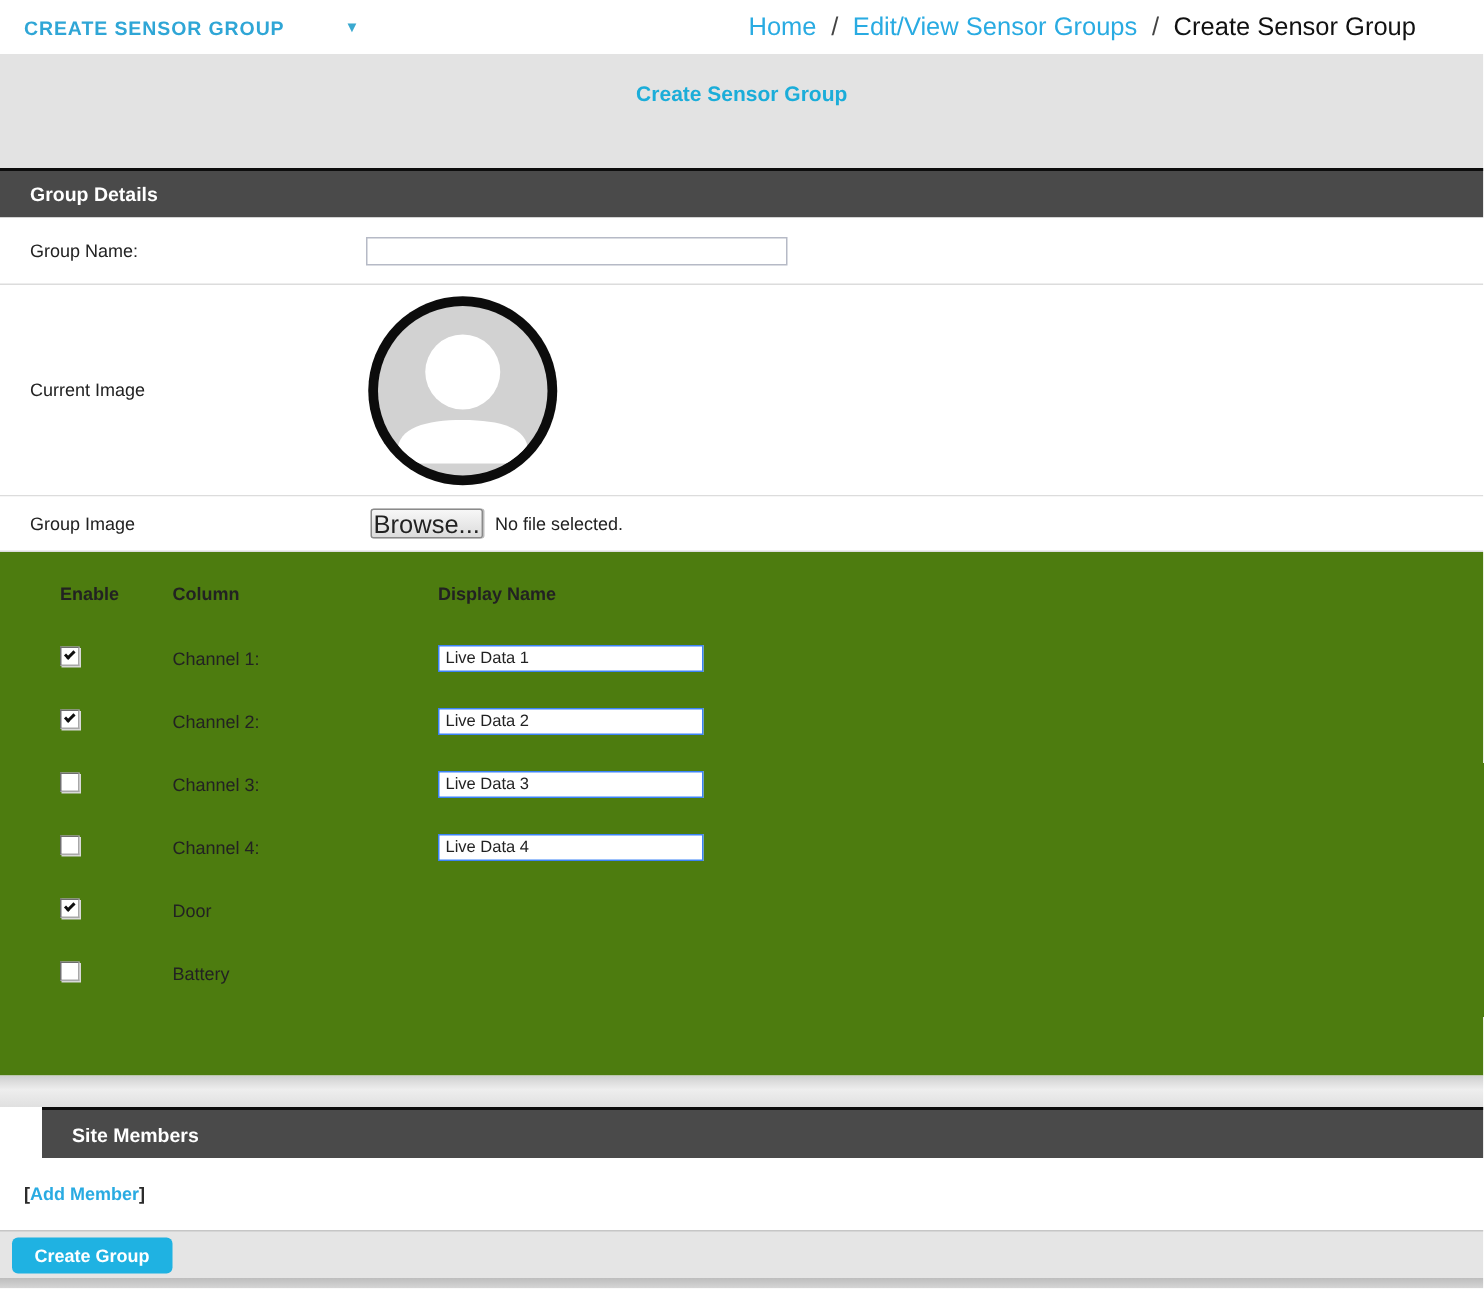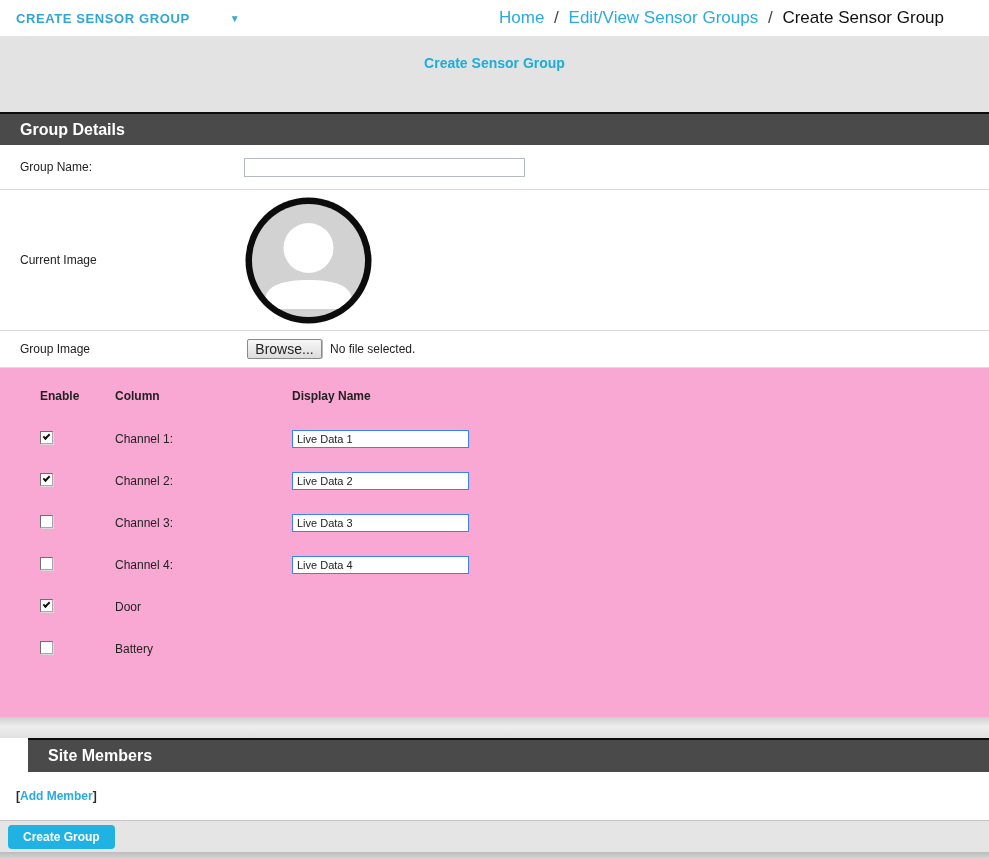--- a/index.html
+++ b/index.html
@@ -14,44 +14,44 @@
   .breadcrumb { margin-left:auto; font-size:17px; color:#333; white-space:nowrap; }
   .breadcrumb .crumb-link { color:#29abe2; text-decoration:none; cursor:pointer; }
   .breadcrumb .sep { color:#444; margin:0 5px; }
   .breadcrumb .crumb-current { color:#111; }
 
   
   .band { height:76px; background:#e3e3e3; text-align:center; padding-top:18px; }
   .band-title { color:#1badd9; font-weight:bold; font-size:14px; }
 
   
-  .section-bar { background:#4a4a4a; border-top:2px solid #0d0d0d; color:#fff; font-weight:bold; font-size:16px; display:flex; align-items:center; padding-left:20px; }
+  .section-bar { background:#4a4a4a; border-top:2px solid #0d0d0d; color:#fff; font-weight:bold; font-size:13px; display:flex; align-items:center; padding-left:20px; }
   .bar-details { height:33px; }
   .bar-members { height:34px;margin-left:28px; }
 
   
   .form-row { display:flex; align-items:center; background:#fff; border-bottom:1px solid #dcdcdc; padding-left:20px; }
   .form-label { width:204px; font-size:12px; color:#222; flex:0 0 204px; }
   .row-name { height:45px; }
   .row-image { height:141px; }
   .row-file { height:37px; }
 
   .text-input { border:1px solid #b6bac6; height:19px; font-size:11px; padding:2px 4px; color:#222; background:#fff; font-family:"Liberation Sans", sans-serif; }
   .name-input { width:281px; margin-left:20px; }
 
   
   .avatar-wrap { margin-left:21px; width:127px; height:127px; }
 
   
-  .browse-btn { margin-left:23px; width:75px; height:20px; font-size:14px; font-family:"Liberation Sans", sans-serif; color:#222;
+  .browse-btn { margin-left:23px; width:75px; height:20px; font-size:17px; font-family:"Liberation Sans", sans-serif; color:#222;
     background:linear-gradient(#f7f7f7,#dcdcdc); border:1px solid #8a8a8a; border-radius:2px; box-shadow:1px 0 0 #bbb; cursor:pointer; }
   .file-status { font-size:12px; color:#222; margin-left:8px; }
 
   
-  .channel-table { height:349px; background:#f9a8d4; padding:16px 1px 0 40px; }
+  .channel-table { height:349px; background:#4d7c0f; padding:16px 1px 0 40px; }
   .tbl-head { display:flex; height:24px; align-items:center; margin-bottom:10px; font-weight:bold; font-size:12px; color:#222; }
   .tbl-row { display:flex; height:42px; align-items:center; font-size:12px; }
   .col-enable { flex:0 0 75px; }
   .col-name   { flex:0 0 177px; }
   .col-display{ flex:1 1 auto; }
   .display-input { width:177px; height:18px; border:1px solid #3b82f6; }
 
   
   .cb { display:inline-block; width:13px; height:13px; background:#fff; border:1px solid #a8a8a8; border-top-color:#6e6e6e; border-left-color:#6e6e6e; box-shadow:1px 1px 0 #d9d9d9; cursor:pointer; position:relative; }
   .cb .tick { display:none; position:absolute; left:2px; top:2px; width:7px; height:4px; border-left:2px solid #101010; border-bottom:2px solid #101010; transform:rotate(-45deg); }

